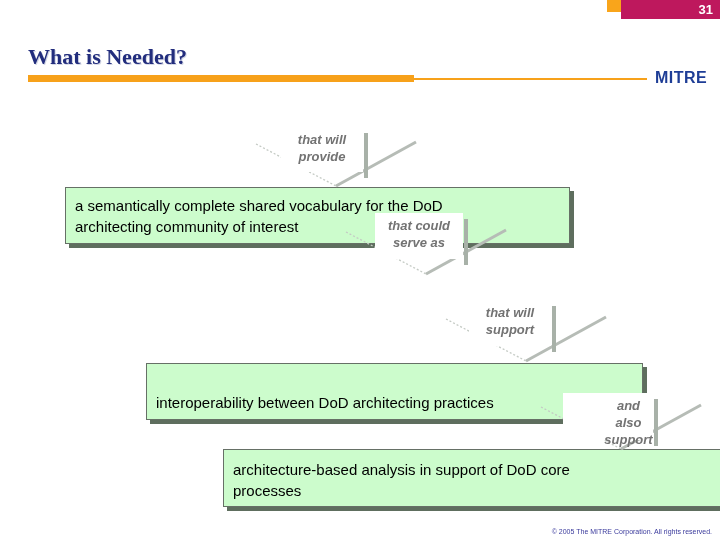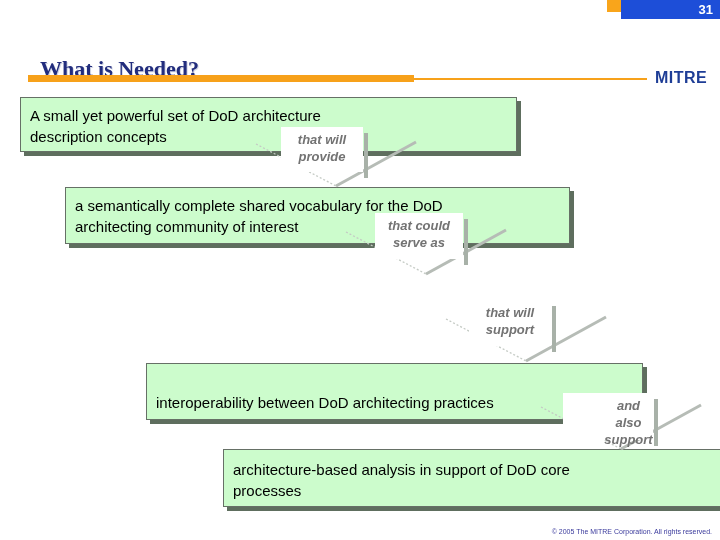--- a/index.html
+++ b/index.html
@@ -3,26 +3,26 @@
 <meta charset="utf-8">
 <style>
   html,body{margin:0;padding:0;background:#ffffff;}
   .slide{
     position:relative;width:720px;height:540px;background:#ffffff;
     font-family:"Liberation Sans",sans-serif;overflow:hidden;
   }
   
   .gold-sq{position:absolute;left:607px;top:0;width:14px;height:12px;background:#f9a51b;}
   .page-bar{
-    position:absolute;left:621px;top:0;width:99px;height:19px;background:#1d4ed8;
+    position:absolute;left:621px;top:0;width:99px;height:19px;background:#be185d;
     color:#ffffff;font-size:13px;font-weight:bold;text-align:right;
     line-height:19px;padding-right:7px;box-sizing:border-box;
   }
   .title{
-    position:absolute;left:28px;top:44px;margin:12px;
+    position:absolute;left:28px;top:44px;margin:0;
     font-family:"Liberation Serif",serif;font-size:22px;font-weight:bold;
     color:#222d7d;text-shadow:1px 1px 0 rgba(130,140,180,0.35);
   }
   .rule-thick{position:absolute;left:28px;top:75px;width:386px;height:7px;background:#f7a11a;}
   .rule-thin{position:absolute;left:414px;top:78px;width:233px;height:2px;background:#f7a11a;}
   .logo{
     position:absolute;left:655px;top:69px;font-size:16px;font-weight:bold;
     color:#1e3d96;letter-spacing:0.5px;
   }
   
@@ -86,24 +86,20 @@
   </svg>
   <svg class="arrow a3" width="172" height="56" viewBox="0 0 172 56">
     <polyline points="6,8 86,50" fill="none" stroke="#c4cac4" stroke-width="1.3" stroke-dasharray="2 2"></polyline>
     <polyline points="86,50 166,6" fill="none" stroke="#b6bcb6" stroke-width="3"></polyline>
   </svg>
   <svg class="arrow a4" width="172" height="56" viewBox="0 0 172 56">
     <polyline points="6,8 86,50" fill="none" stroke="#c4cac4" stroke-width="1.3" stroke-dasharray="2 2"></polyline>
     <polyline points="86,50 166,6" fill="none" stroke="#b6bcb6" stroke-width="3"></polyline>
   </svg>
 
-  <div class="box b1">
-    <div>A small yet powerful set of DoD architecture</div>
-    <div>description concepts</div>
-  </div>
   <div class="box b2">
     <div>a semantically complete shared vocabulary for the DoD</div>
     <div>architecting community of interest</div>
   </div>
   <div class="box b4">
     <div>interoperability between DoD architecting practices</div>
     <div></div>
   </div>
   <div class="box b5">
     <div>architecture-based analysis in support of DoD core</div>

